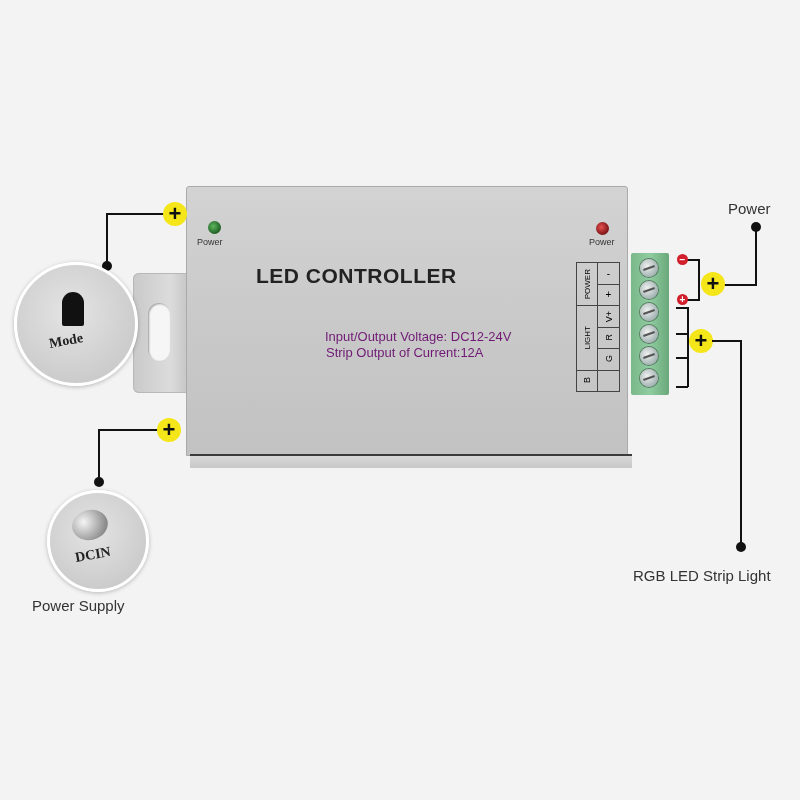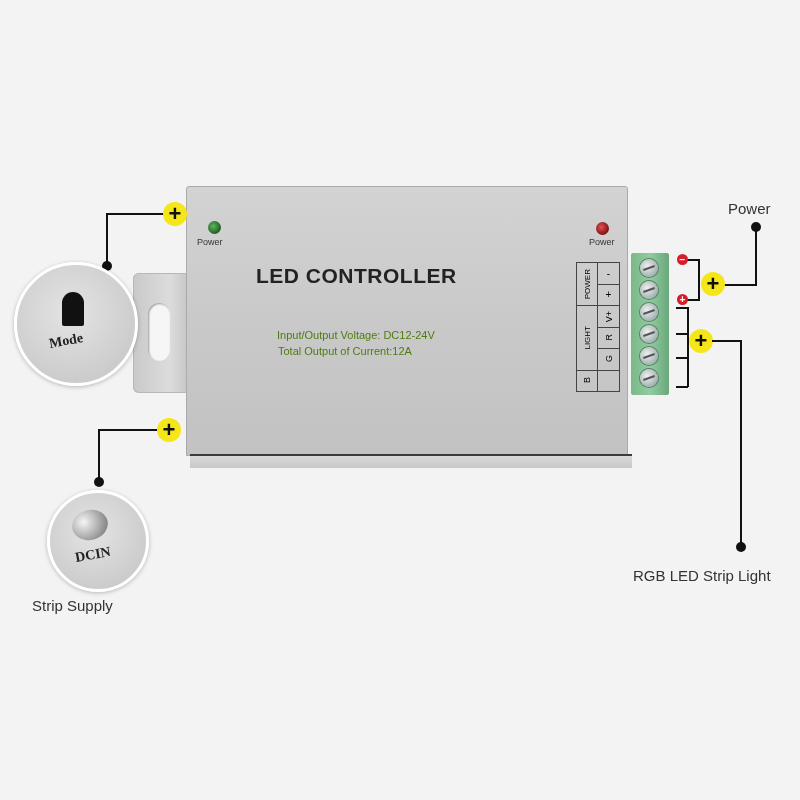--- a/index.html
+++ b/index.html
@@ -8,21 +8,21 @@
   
   .bracket { left:133px; top:273px; width:62px; height:120px; background:linear-gradient(90deg,#c9c9c9,#dcdcdc 60%,#bdbdbd); border-radius:6px 0 0 6px; box-shadow:inset 0 0 0 1px #b8b8b8; }
   .slot { left:148px; top:303px; width:22px; height:58px; background:#f6f6f6; border-radius:11px; box-shadow:inset 1px 1px 2px #9a9a9a; }
   .body { left:186px; top:186px; width:440px; height:268px; background:linear-gradient(180deg,#d3d3d3 0%,#c9c9c9 50%,#c2c2c2 100%); border:1px solid #aaa; border-radius:3px 3px 0 0; }
   .bottom-edge { left:190px; top:454px; width:442px; height:14px; background:linear-gradient(180deg,#3b3b3b 0 2px,#d8d8d8 2px,#c8c8c8 100%); }
   .led { width:13px; height:13px; border-radius:50%; }
   .led-green { left:208px; top:221px; background:radial-gradient(circle at 40% 40%,#5cb85c,#1f5e24 70%); }
   .led-red { left:596px; top:222px; background:radial-gradient(circle at 40% 40%,#e65050,#7a1414 70%); }
   .led-label { font-size:9px; color:#333; }
   .title { left:256px; top:264px; width:260px; font-size:21px; font-weight:bold; color:#222; letter-spacing:0.5px; }
-  .spec { font-size:11px; color:#4d7c0f; }
+  .spec { font-size:13px; color:#701a75;margin-left:48px; }
   .terminal { left:631px; top:253px; width:38px; height:142px; background:linear-gradient(90deg,#7ab88a,#8fcca0 50%,#6aa77a); border-radius:2px; }
   .screw { left:640px; width:18px; height:18px; border-radius:50%; background:radial-gradient(circle at 40% 40%,#f0f0f0,#9aa 80%); box-shadow:0 0 0 1px #5a7a62; }
   .screw::after { content:""; position:absolute; left:3px; top:8px; width:12px; height:2px; background:#555; transform:rotate(-20deg); }
   
   .line { background:#111; }
   .dot { width:10px; height:10px; border-radius:50%; background:#111; }
   .plus { width:24px; height:24px; border-radius:50%; background:#f5e61a; display:flex; align-items:center; justify-content:center; font-size:22px; font-weight:bold; color:#111; line-height:1; }
   .pol { width:11px; height:11px; border-radius:50%; background:#d21f2b; color:#fff; font-size:10px; font-weight:bold; display:flex; align-items:center; justify-content:center; line-height:1; }
   .circle-btn { width:118px; height:118px; border-radius:50%; background:radial-gradient(circle at 45% 40%,#e4e4e4,#c9c9c9 80%); border:3px solid #fff; box-shadow:0 1px 4px rgba(0,0,0,0.25); }
   .label { font-size:15px; color:#333; }
@@ -36,21 +36,21 @@
 <div class="abs body"></div>
 <div class="abs bottom-edge"></div>
 
 <div class="abs led led-green"></div>
 <div class="abs led-label" style="left:197px;top:237px;">Power</div>
 <div class="abs led led-red"></div>
 <div class="abs led-label" style="left:589px;top:237px;">Power</div>
 
 <div class="abs title">LED CONTROLLER</div>
 <div class="abs spec" style="left:277px;top:329px;">Input/Output Voltage:  DC12-24V</div>
-<div class="abs spec" style="left:278px;top:345px;">Total Output of Current:12A</div>
+<div class="abs spec" style="left:278px;top:345px;">Strip Output of Current:12A</div>
 
 <div class="abs" style="left:576px;top:262px;width:42px;height:128px;border:1px solid #444;">
   <div class="abs" style="left:0;top:0;width:20px;height:42px;border-right:1px solid #444;border-bottom:1px solid #444;display:flex;align-items:center;justify-content:center;">
     <span style="writing-mode:vertical-rl;transform:rotate(180deg);font-size:8px;">POWER</span>
   </div>
   <div class="abs" style="left:21px;top:0;width:21px;height:21px;border-bottom:1px solid #444;display:flex;align-items:center;justify-content:center;font-size:10px;">-</div>
   <div class="abs" style="left:21px;top:21px;width:21px;height:21px;border-bottom:1px solid #444;display:flex;align-items:center;justify-content:center;font-size:10px;">+</div>
   <div class="abs" style="left:0;top:43px;width:20px;height:64px;border-right:1px solid #444;border-bottom:1px solid #444;display:flex;align-items:center;justify-content:center;">
     <span style="writing-mode:vertical-rl;transform:rotate(180deg);font-size:8px;">LIGHT</span>
   </div>
@@ -86,21 +86,21 @@
 </div>
 
 <div class="abs line" style="left:98px;top:429px;width:62px;height:2px;"></div>
 <div class="abs line" style="left:98px;top:429px;width:2px;height:52px;"></div>
 <div class="abs dot" style="left:94px;top:477px;"></div>
 <div class="abs plus" style="left:157px;top:418px;">+</div>
 <div class="abs circle-btn" style="left:47px;top:490px;width:96px;height:96px;">
   <div class="abs" style="left:22px;top:17px;width:36px;height:30px;border-radius:50%;background:radial-gradient(circle at 35% 35%,#f5f5f5,#8a8a8a 75%);transform:rotate(-15deg);"></div>
   <div class="abs circle-text" style="left:25px;top:54px;">DCIN</div>
 </div>
-<div class="abs label" style="left:32px;top:597px;">Strip Supply</div>
+<div class="abs label" style="left:32px;top:597px;">Power Supply</div>
 
 <div class="abs label" style="left:728px;top:200px;">Power</div>
 <div class="abs dot" style="left:751px;top:222px;"></div>
 <div class="abs line" style="left:755px;top:227px;width:2px;height:58px;"></div>
 <div class="abs line" style="left:715px;top:284px;width:42px;height:2px;"></div>
 <div class="abs plus" style="left:701px;top:272px;">+</div>
 <div class="abs line" style="left:687px;top:259px;width:12px;height:2px;"></div>
 <div class="abs line" style="left:698px;top:259px;width:2px;height:42px;"></div>
 <div class="abs line" style="left:687px;top:299px;width:12px;height:2px;"></div>
 <div class="abs pol" style="left:677px;top:254px;">−</div>

